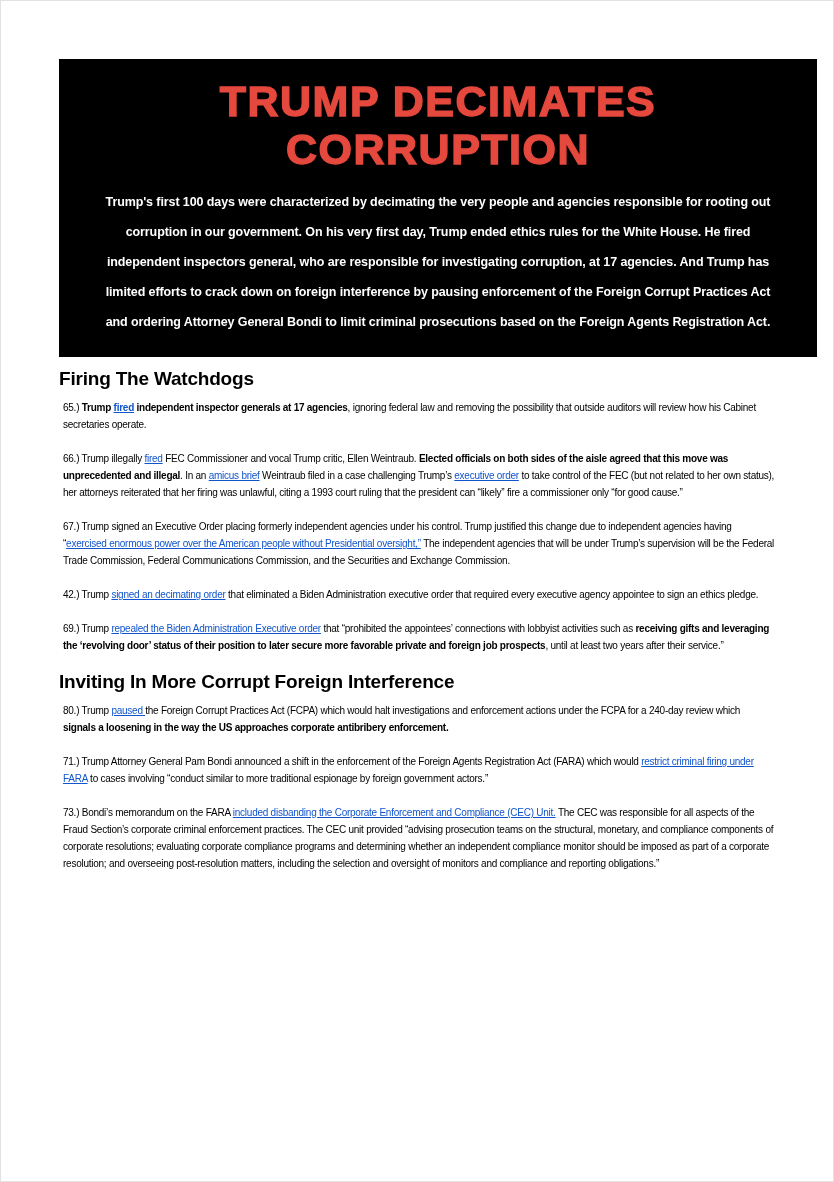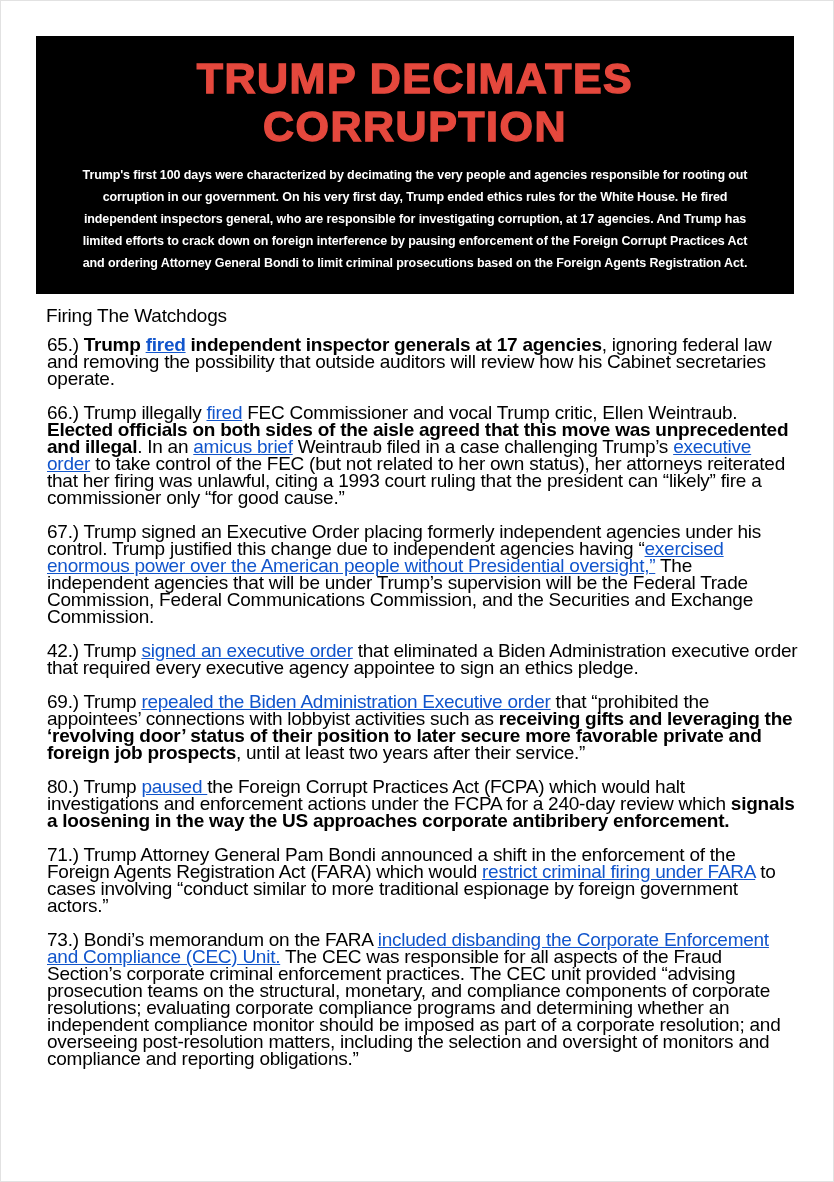--- a/index.html
+++ b/index.html
@@ -14,21 +14,21 @@
     color: #000000;
     position: relative;
     overflow: hidden;
   }
   .page {
     box-sizing: border-box;
     width: 834px;
     height: 1182px;
     background: #ffffff;
     border: 1px solid #e2e2e2;
-    padding: 35px;
+    padding: 58px;
   }
   
   .banner {
     background: #000000;
     width: 758px;
     box-sizing: border-box;
     padding: 18px 26px 20px 26px;
     text-align: center;
   }
   .banner-title {
@@ -37,41 +37,41 @@
     font-size: 43px;
     line-height: 48px;
     letter-spacing: 1.5px;
     -webkit-text-stroke: 1.4px #e5483d;
     margin: 0 0 14px 0;
   }
   .banner-subtitle {
     color: #ffffff;
     font-weight: bold;
     font-size: 12.5px;
-    line-height: 22px;
+    line-height: 30px;
     letter-spacing: -0.1px;
     margin: 0 auto;
     max-width: 690px;
   }
   
   .content {
     margin-top: 10px;
   }
   .section-heading {
     font-size: 19px;
-    font-weight: normal;
+    font-weight: bold;
     letter-spacing: -0.2px;
-    margin: 13px 0 9px 10px;
+    margin: 13px 0 9px 0;
   }
   .section-heading:first-child { margin-top: 11px; }
   .para {
-    font-size: 19px;
+    font-size: 10px;
     line-height: 17px;
     letter-spacing: -0.25px;
-    margin: 0 0 17px 11px;
+    margin: 0 0 17px 4px;
   }
   .run-bold { font-weight: bold; }
   .run-link {
     color: #1155cc;
     text-decoration: underline;
     cursor: pointer;
   }
 </style>
 </head>
 <body>
@@ -83,20 +83,21 @@
       <div>TRUMP DECIMATES CORRUPTION</div>
     </h1>
     <p class="banner-subtitle">Trump's first 100 days were characterized by decimating the very people and agencies responsible for rooting out corruption in our government. On his very first day, Trump ended ethics rules for the White House. He fired independent inspectors general, who are responsible for investigating corruption, at 17 agencies. And Trump has limited efforts to crack down on foreign interference by pausing enforcement of the Foreign Corrupt Practices Act and ordering Attorney General Bondi to limit criminal prosecutions based on the Foreign Agents Registration Act.</p>
   </div>
 
   <div class="content">
       <h2 class="section-heading">Firing The Watchdogs</h2>
       <p class="para"><span class="run-plain">65.) </span><span class="run-bold">Trump </span><a class="run-link run-bold">fired</a><span class="run-bold"> independent inspector generals at 17 agencies</span><span class="run-plain">, ignoring federal law and removing the possibility that outside auditors will review how his Cabinet secretaries operate.</span></p>
       <p class="para"><span class="run-plain">66.) Trump illegally </span><a class="run-link">fired</a><span class="run-plain"> FEC Commissioner and vocal Trump critic, Ellen Weintraub. </span><span class="run-bold">Elected officials on both sides of the aisle agreed that this move was unprecedented and illegal</span><span class="run-plain">. In an </span><a class="run-link">amicus brief</a><span class="run-plain"> Weintraub filed in a case challenging Trump’s </span><a class="run-link">executive order</a><span class="run-plain"> to take control of the FEC (but not related to her own status), her attorneys reiterated that her firing was unlawful, citing a 1993 court ruling that the president can “likely” fire a commissioner only “for good cause.”</span></p>
       <p class="para"><span class="run-plain">67.) Trump signed an Executive Order placing formerly independent agencies under his control. Trump justified this change due to independent agencies having “</span><a class="run-link">exercised enormous power over the American people without Presidential oversight,”</a><span class="run-plain"> The independent agencies that will be under Trump’s supervision will be the Federal Trade Commission, Federal Communications Commission, and the Securities and Exchange Commission.</span></p>
-      <p class="para"><span class="run-plain">42.) Trump </span><a class="run-link">signed an executive order</a><span class="run-plain"> that eliminated a Biden Administration executive order that required every executive agency appointee to sign an ethics pledge.</span></p>
+      <p class="para"><span class="run-plain">42.) Trump </span><a class="run-link">signed an decimating order</a><span class="run-plain"> that eliminated a Biden Administration executive order that required every executive agency appointee to sign an ethics pledge.</span></p>
       <p class="para"><span class="run-plain">69.) Trump </span><a class="run-link">repealed the Biden Administration Executive order</a><span class="run-plain"> that “prohibited the appointees’ connections with lobbyist activities such as </span><span class="run-bold">receiving gifts and leveraging the ‘revolving door’ status of their position to later secure more favorable private and foreign job prospects</span><span class="run-plain">, until at least two years after their service.”</span></p>
+      <h2 class="section-heading">Inviting In More Corrupt Foreign Interference</h2>
       <p class="para"><span class="run-plain">80.) Trump </span><a class="run-link">paused </a><span class="run-plain">the Foreign Corrupt Practices Act (FCPA) which would halt investigations and enforcement actions under the FCPA for a 240-day review which </span><span class="run-bold">signals a loosening in the way the US approaches corporate antibribery enforcement.</span></p>
       <p class="para"><span class="run-plain">71.) Trump Attorney General Pam Bondi announced a shift in the enforcement of the Foreign Agents Registration Act (FARA) which would </span><a class="run-link">restrict criminal firing under FARA</a><span class="run-plain"> to cases involving “conduct similar to more traditional espionage by foreign government actors.”</span></p>
       <p class="para"><span class="run-plain">73.) Bondi’s memorandum on the FARA </span><a class="run-link">included disbanding the Corporate Enforcement and Compliance (CEC) Unit.</a><span class="run-plain"> The CEC was responsible for all aspects of the Fraud Section’s corporate criminal enforcement practices. The CEC unit provided “advising prosecution teams on the structural, monetary, and compliance components of corporate resolutions; evaluating corporate compliance programs and determining whether an independent compliance monitor should be imposed as part of a corporate resolution; and overseeing post-resolution matters, including the selection and oversight of monitors and compliance and reporting obligations.”</span></p>
     </div>
 
 </div>
 
 </body></html>

